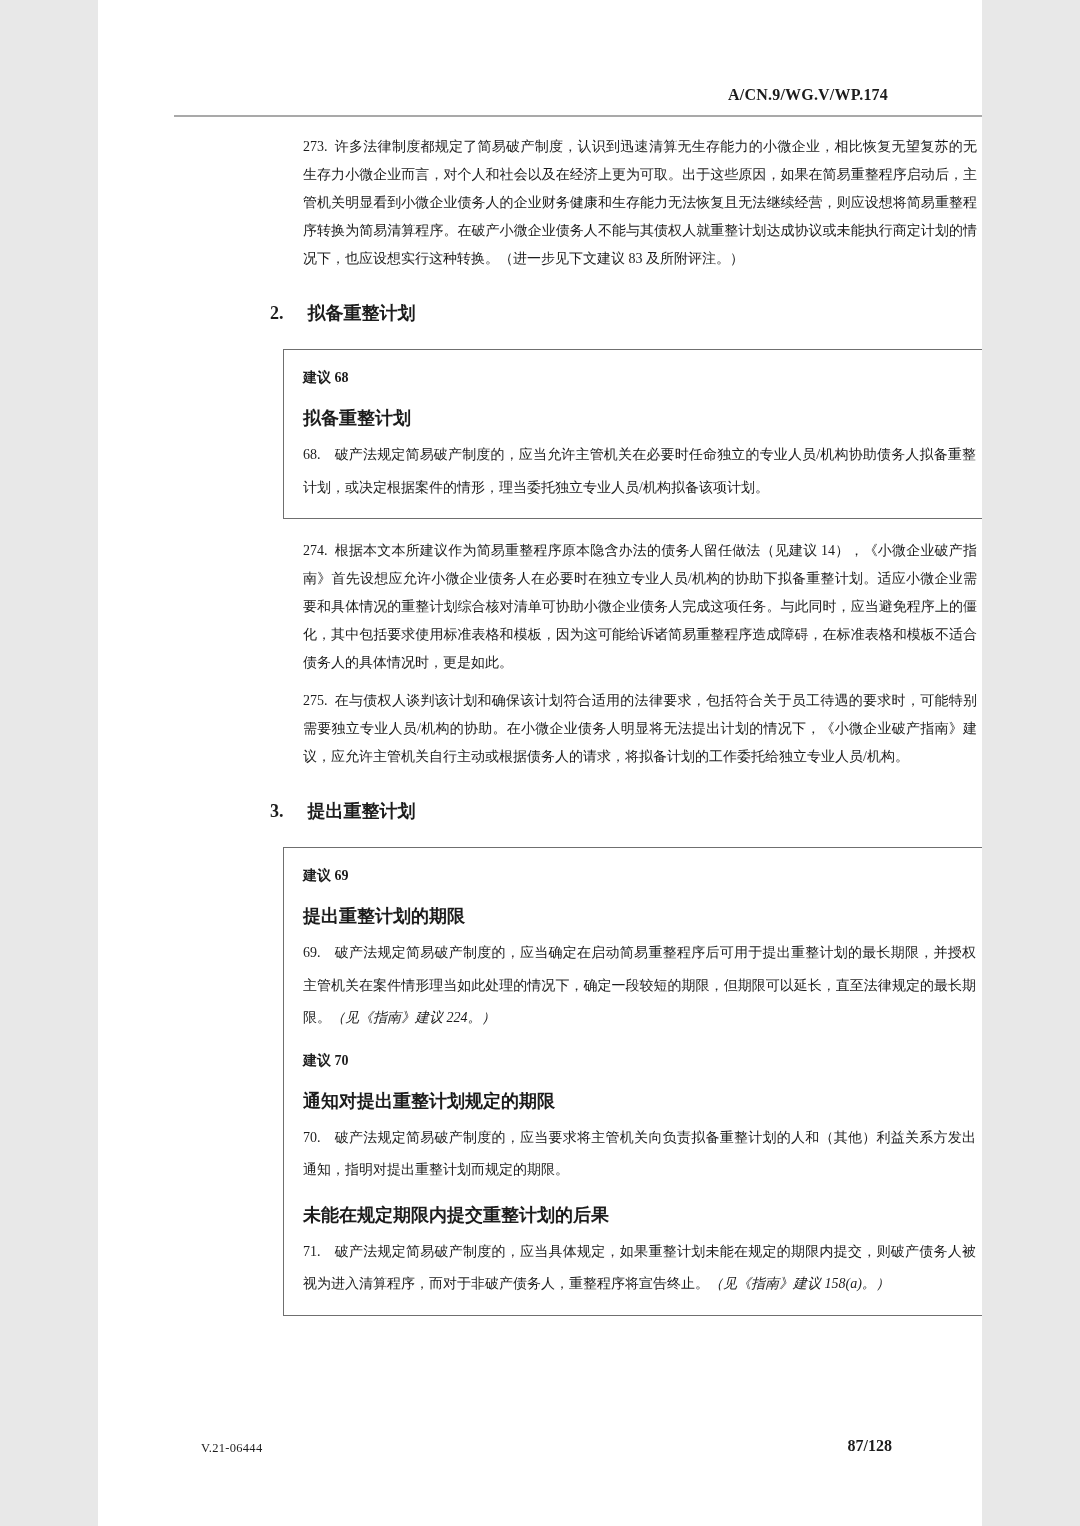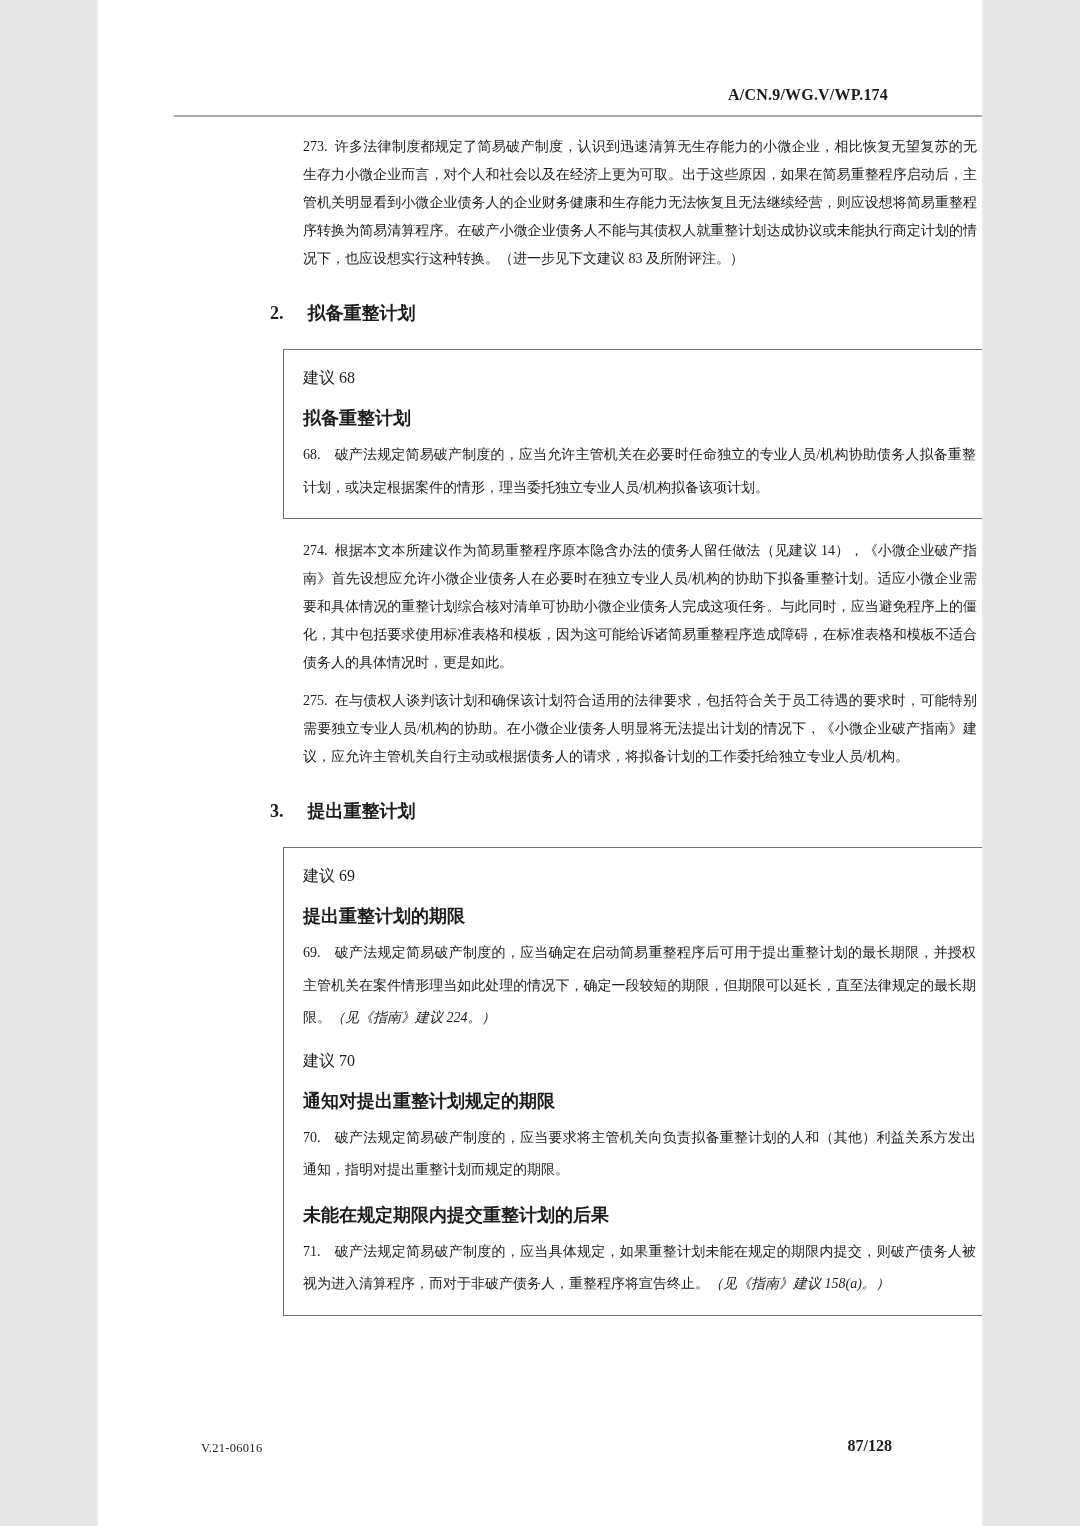--- a/index.html
+++ b/index.html
@@ -33,21 +33,21 @@
     font-weight:bold;font-size:18px;
     margin:28px 0 24px -33px;
   }
   .rec-box{
     border:1px solid #6f6f6f;
     margin:24px -12px 18px -20px;
     padding:2px 12px 14px 19px;
   }
   .rec-box p{margin:0;}
   .rec-title{
-    font-weight:normal;font-size:16px;line-height:24px;
+    font-weight:bold;font-size:14px;line-height:24px;
     margin:14px 0 0 0 !important;
   }
   .rec-sub{
     font-weight:bold;font-size:18px;line-height:24px;
     margin:16px 0 0 0 !important;
   }
   .rec-text{
     font-size:14px;line-height:32.5px;text-align:justify;
     margin:9px 0 0 0 !important;
   }
@@ -101,16 +101,16 @@
       <p class="rec-title">建议 70</p>
       <p class="rec-sub">通知对提出重整计划规定的期限</p>
       <p class="rec-text"><span>70.  破产法规定简易破产制度的，应当要求将主管机关向负责拟备重整计划的人和（其他）利益关系方发出通知，指明对提出重整计划而规定的期限。</span></p>
 
       <p class="rec-sub">未能在规定期限内提交重整计划的后果</p>
       <p class="rec-text"><span>71.  破产法规定简易破产制度的，应当具体规定，如果重整计划未能在规定的期限内提交，则破产债务人被视为进入清算程序，而对于非破产债务人，重整程序将宣告终止。</span><em>（见《指南》建议 158(a)。）</em></p>
     </div>
 
   </div>
 
-  <div class="footer-left">V.21-06016</div>
+  <div class="footer-left">V.21-06444</div>
   <div class="footer-right">87/128</div>
 
 </div>
 
 </body></html>

